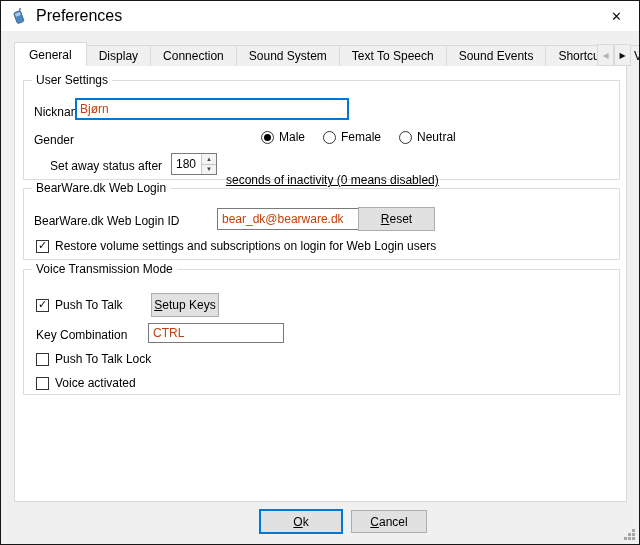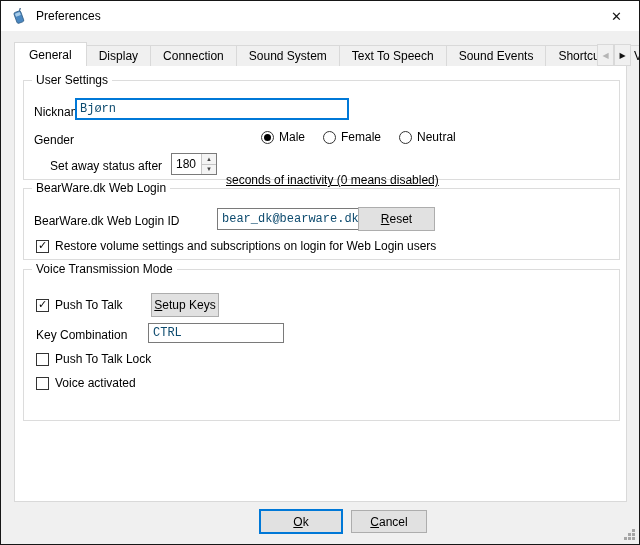--- a/index.html
+++ b/index.html
@@ -5,21 +5,21 @@
   * { margin:0; padding:0; box-sizing:border-box; }
   html,body { width:640px; height:545px; }
   body { font-family:"Liberation Sans", sans-serif; font-size:12px; color:#000; }
 
   .window { position:relative; width:640px; height:545px; background:#f0f0f0;
             border:1px solid #161616; overflow:hidden; }
 
   
   .titlebar { height:30px; background:#ffffff; display:flex; align-items:center; padding-left:9px; }
   .app-icon { width:17px; height:17px; margin-right:9px; flex:none; }
-  .title-text { font-size:12px; color:#000; }
+  .title-text { font-size:16px; color:#000; }
   .close-btn { margin-left:auto; width:45px; height:30px; display:flex; align-items:center;
                justify-content:center; font-size:13px; color:#111; cursor:default; }
 
   
   .tabbar { position:absolute; left:13px; top:41px; right:14px; height:24px;
             display:flex; align-items:flex-end; z-index:3; }
   .tab { height:21px; padding:8px 12px; background:#f0f0f0; border:1px solid #d9d9d9;
          border-bottom:none; display:flex; align-items:center; margin-right:-1px;
          white-space:nowrap; }
   .tab.selected { height:24px; background:#fff; padding:0 14px; position:relative; z-index:4; }
@@ -31,26 +31,26 @@
 
   
   .pane { position:absolute; left:13px; top:64px; width:613px; height:437px;
           background:#fff; border:1px solid #d9d9d9; z-index:2; }
 
   .groupbox { position:absolute; left:8px; width:597px; border:1px solid #dcdcdc; background:#fff; }
   .groupbox .legend { position:absolute; top:-8px; left:8px; background:#fff; padding:0 4px; }
 
   .g1 { top:14px;  height:100px; }
   .g2 { top:122px; height:72px;  }
-  .g3 { top:203px; height:152px; }
+  .g3 { top:203px; height:126px; }
 
   .abs { position:absolute; }
 
-  .textfield { border:1px solid #7a7a7a; background:#fff; font-family:Liberation Mono, monospace;
-               font-size:12px; padding:0 4px; color:#0c4a6e; }
+  .textfield { border:1px solid #7a7a7a; background:#fff; font-family:Liberation Sans, sans-serif;
+               font-size:12px; padding:0 4px; color:#c2410c; }
   .textfield.focused { border:2px solid #0078d7; padding:0 3px; }
 
   .btn { background:#e1e1e1; border:1px solid #adadad; font-family:"Liberation Sans",sans-serif;
          font-size:12px; color:#000; display:flex; align-items:center; justify-content:center; }
   .btn.default { border:2px solid #0078d7; }
   .btn u { text-decoration:underline; }
 
   
   .checkrow { display:flex; align-items:center; gap:6px; }
   .checkbox { width:13px; height:13px; background:#fff; border:1px solid #333; flex:none;

